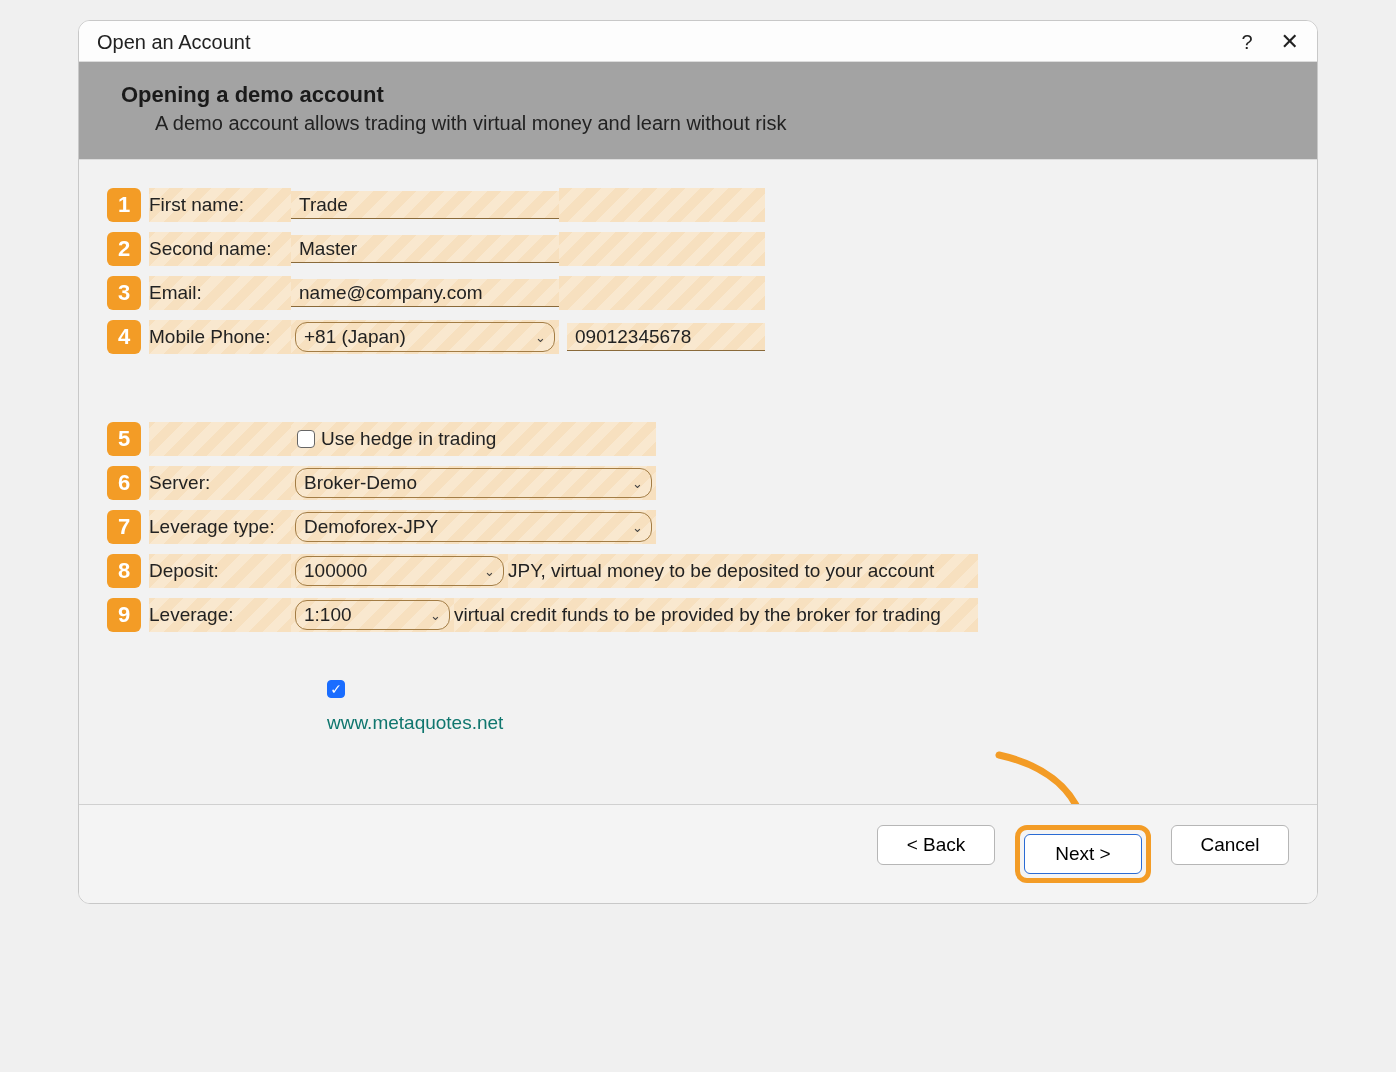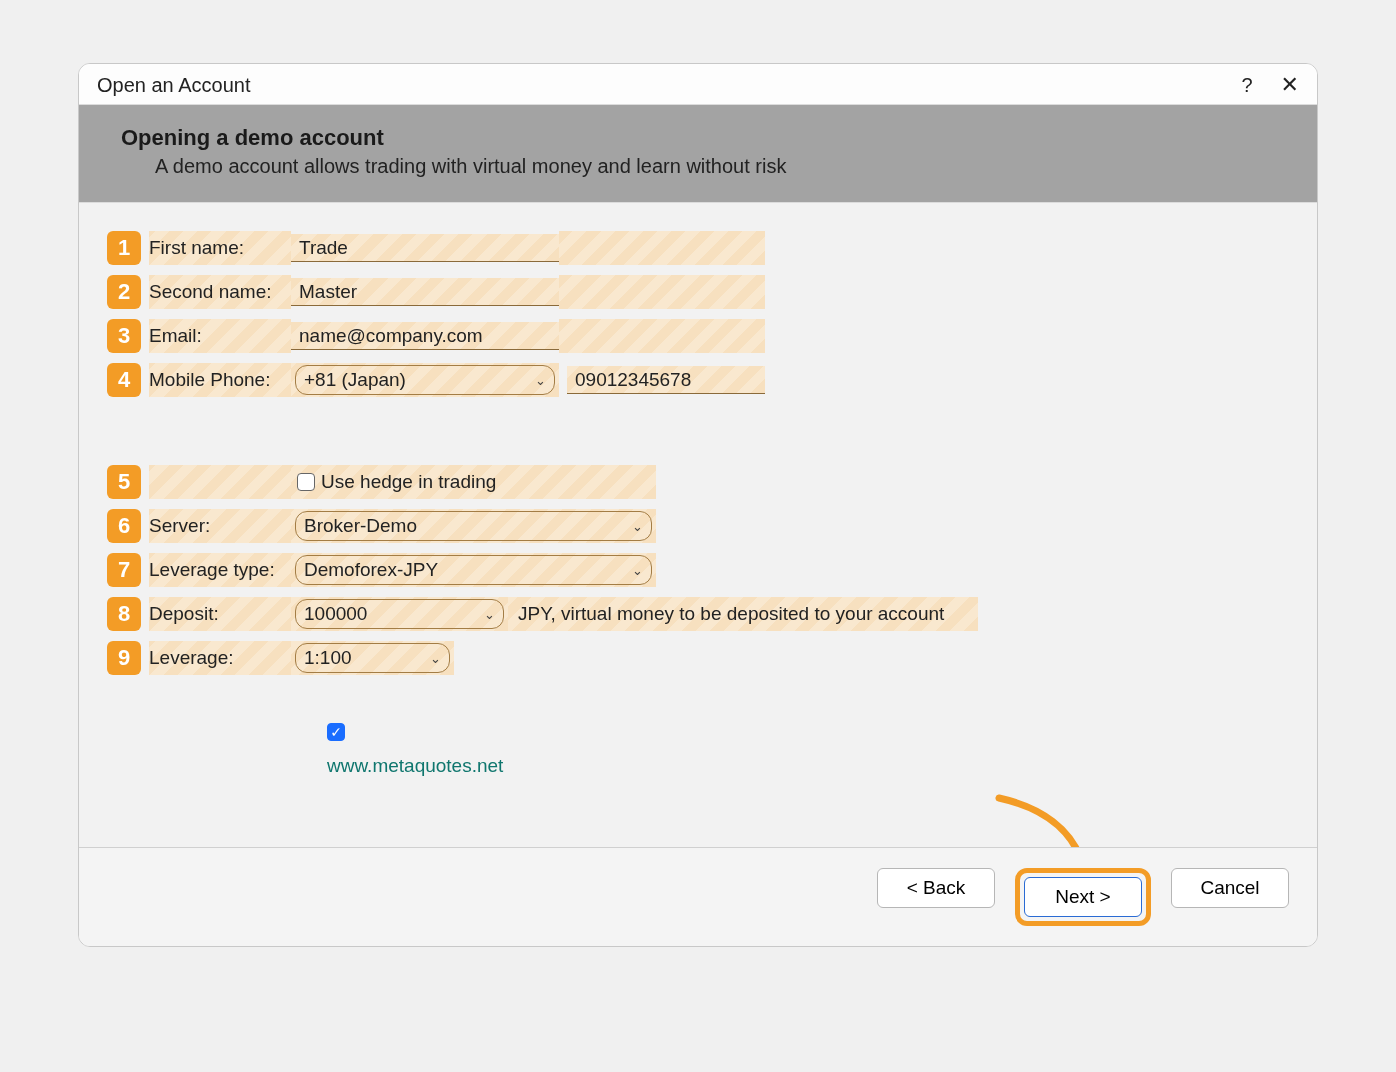--- a/index.html
+++ b/index.html
@@ -11,21 +11,20 @@
   align-items: flex-start;
   padding: 20px;
 }
 .window {
   width: 1240px;
   background: #fdfdfd;
   border: 1px solid #c8c8c8;
   border-radius: 12px;
   overflow: hidden;
   position: relative;
-  margin-top: 43px;
 }
 .titlebar {
   display: flex;
   align-items: center;
   justify-content: space-between;
   padding: 8px 18px 6px 18px;
   background: #fdfdfd;
   font-size: 20px;
   color: #222;
 }
@@ -108,21 +107,21 @@
   height: 30px;
 }
 .chev {
   font-size: 13px;
   color: #444;
 }
 .trail-text {
   height: 34px;
   display: flex;
   align-items: center;
-  padding: 0 10px;
+  padding: 0 0;
   font-size: 19px;
 }
 .gap { height: 58px; }
 .cb {
   width: 18px;
   height: 18px;
   border: 1.5px solid #666;
   border-radius: 4px;
   margin-right: 6px;
   display: inline-flex;
@@ -286,20 +285,21 @@
 
     <div class="row">
       <div class="badge">9</div>
       <div class="stripe label-cell">Leverage:</div>
       <div class="stripe" style="padding:0 4px; width:163px;">
         <div class="select-cell" style="width:100%;">
           <span>1:100</span>
           <span class="chev">⌄</span>
         </div>
       </div>
+      <div class="stripe trail-text" style="width:524px;">virtual credit funds to be provided by the broker for trading</div>
     </div>
 
     <div class="agree-block">
       <div class="agree-row">
         <span class="cb checked">✓</span>
       </div>
       <span class="link">www.metaquotes.net</span>
     </div>
 
     <div style="height:60px;"></div>

